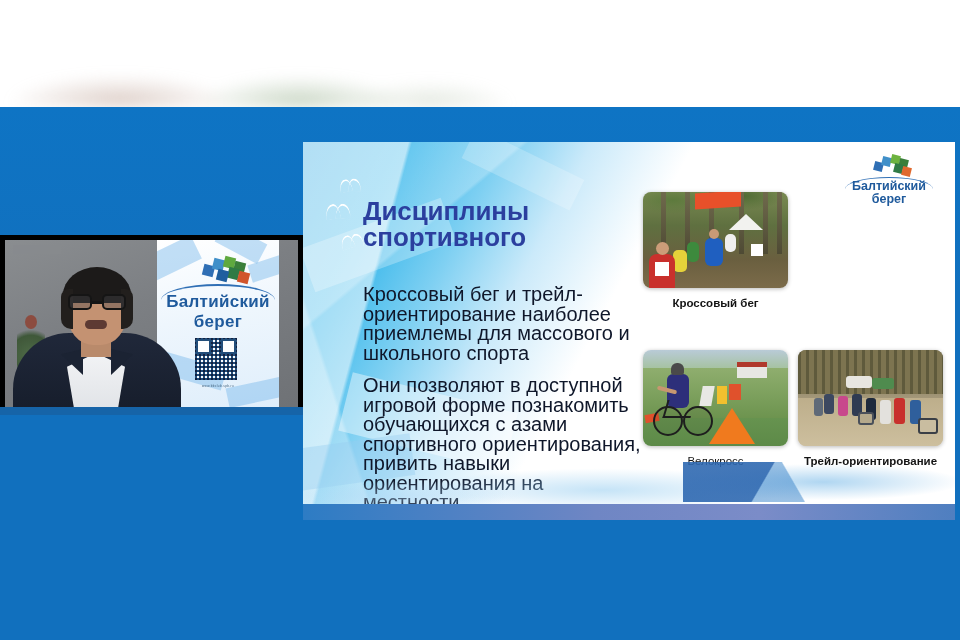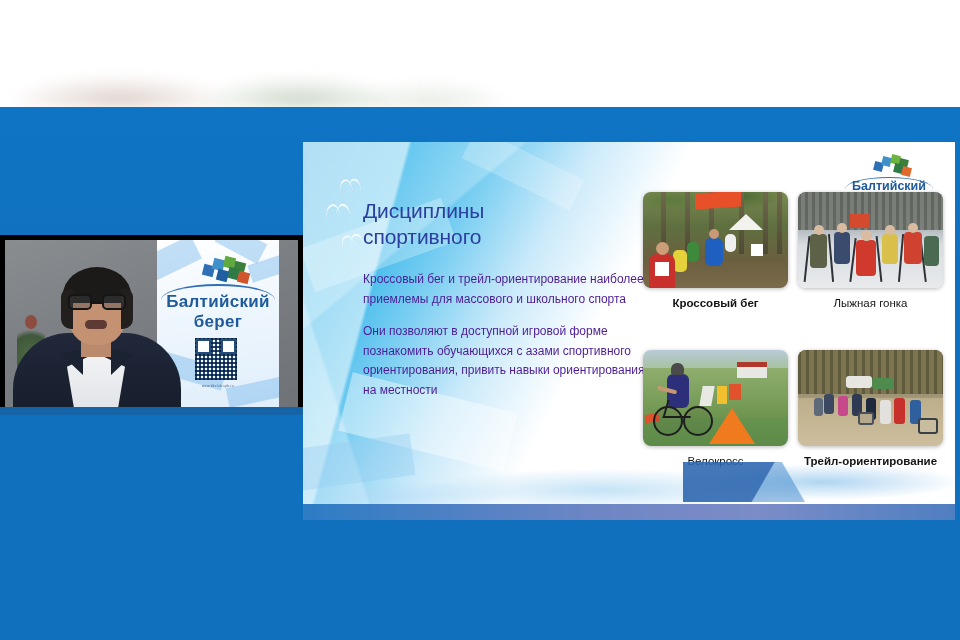--- a/index.html
+++ b/index.html
@@ -346,32 +346,32 @@
   .gull::after  { right: 0; border-radius: 40% 60% 0 0 / 100% 100% 0 0; transform: rotate(8deg); }
   .gull-1 { left: 12px; top: 0;   transform: scale(.85) rotate(-6deg); }
   .gull-2 { left: 0;    top: 26px; transform: scale(1) rotate(-2deg); }
   .gull-3 { left: 14px; top: 56px; transform: scale(.9) rotate(-10deg); }
 
   .slide-title {
     position: absolute;
     left: 60px; top: 56px;
     width: 290px;
     color: #2b3f9e;
-    font-size: 21px;
-    font-weight: normal;
+    font-size: 26px;
+    font-weight: bold;
     line-height: 26px;
     letter-spacing: -.1px;
   }
 
   .slide-body {
     position: absolute;
-    left: 60px; top: 128px;
+    left: 60px; top: 143px;
     width: 282px;
-    color: #4c1d95;
-    font-size: 12px;
+    color: #0f172a;
+    font-size: 20px;
     line-height: 19.5px;
   }
   .slide-body p + p { margin-top: 13px; }
 
   
   .slide-logo {
     position: absolute;
     right: 20px; top: 12px;
     width: 92px; height: 50px;
   }
@@ -672,39 +672,20 @@
           <span class="runner r-w"></span>
           <span class="runner r-g"></span>
           <span class="runner r-y"></span>
           <span class="runner r-blue"></span>
           <span class="runner r-red"></span>
           <span class="flag"></span>
         </div>
         <div class="caption bold">Кроссовый бег</div>
       </div>
 
-      <div class="photo-cell pc-2">
-        <div class="photo ph-ski">
-          <span class="forest"></span>
-          <span class="gate"></span>
-          <span class="pole pl1"></span>
-            <span class="pole pl2"></span>
-            <span class="pole pl3"></span>
-          <span class="pole pl4"></span>
-            <span class="pole pl5"></span>
-            <span class="pole pl6"></span>
-          <span class="skier s-olive"></span>
-          <span class="skier s-blue"></span>
-          <span class="skier s-yel"></span>
-          <span class="skier s-grn"></span>
-          <span class="skier s-red2"></span>
-          <span class="skier s-red1"></span>
-        </div>
-        <div class="caption">Лыжная гонка</div>
-      </div>
 
       <div class="photo-cell pc-3">
         <div class="photo ph-bike">
           <span class="hillside"></span>
           <span class="hut"></span>
           <span class="marker1"></span>
             <span class="marker2"></span>
             <span class="marker3"></span>
           <span class="marker4"></span>
           <span class="rider"></span>

